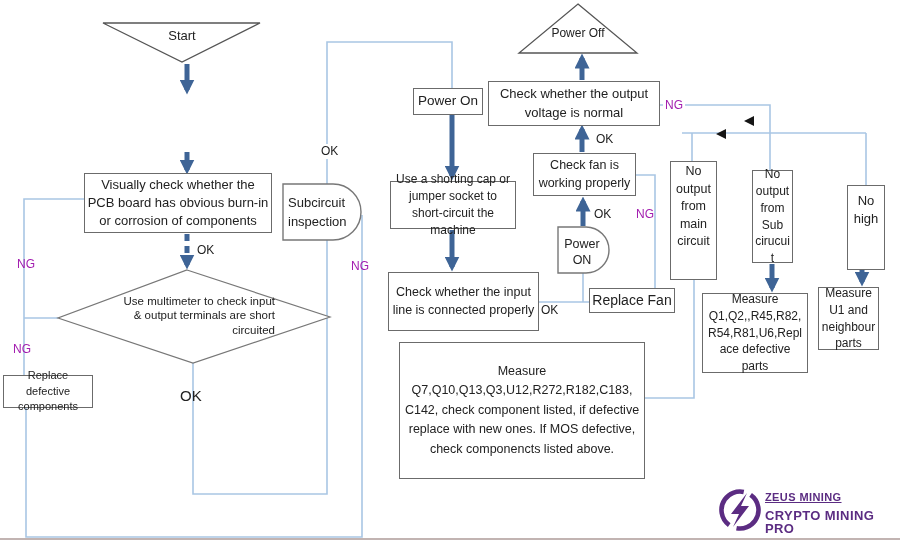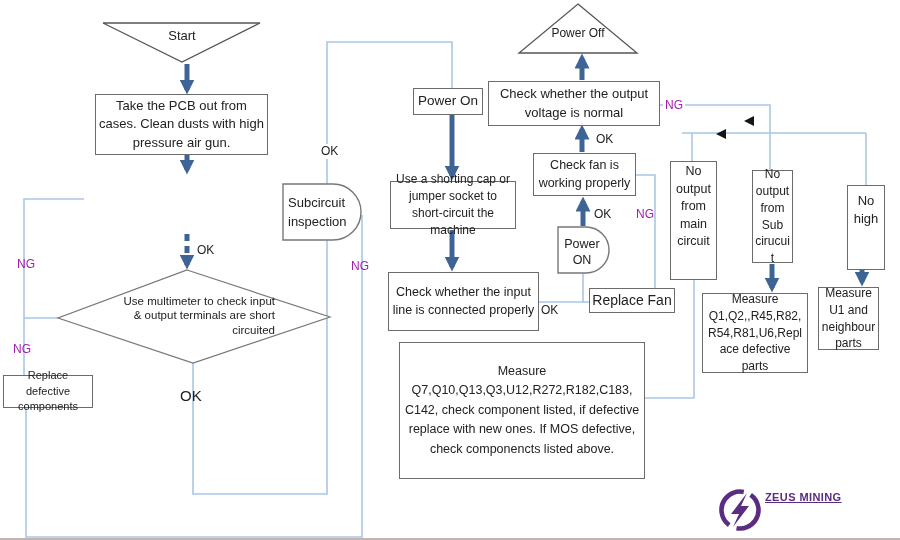--- a/index.html
+++ b/index.html
@@ -71,22 +71,22 @@
     <polygon points="187,270 330,317 193,363 58,318" fill="#fff" stroke="#777" stroke-width="1.2"></polygon>
     <path d="M283,184 L333,184 A28,28 0 0 1 333,240 L283,240 Z" fill="#fff" stroke="#777" stroke-width="1.4"></path>
     <path d="M558,227 L586,227 A23,23 0 0 1 586,273 L558,273 Z" fill="#fff" stroke="#777" stroke-width="1.4"></path>
 
     <g>
       <circle cx="740" cy="510" r="18.5" fill="none" stroke="#5b2c82" stroke-width="4.6" stroke-dasharray="50 8" transform="rotate(-55 740 510)"></circle>
       <path d="M747,493 L731,514 L739,514 L733,527 L749,506 L741,506 Z" fill="#5b2c82"></path>
     </g>
   </svg>
 
-  <div class="box" style="left:95px;top:94px;width:173px;height:61px;font-size:13px;">Take the PCB out from cases. Clean dusts with high pressure air gun.</div>
 
+  <div class="box" style="left:84px;top:173px;width:188px;height:60px;font-size:13px;">Visually check whether the PCB board has obvious burn-in or corrosion of components</div>
 
   <div class="box" style="left:3px;top:375px;width:90px;height:33px;font-size:11px;">Replace defective components</div>
 
   <div class="box" style="left:413px;top:88px;width:70px;height:27px;font-size:13.5px;">Power On</div>
 
   <div class="box" style="left:390px;top:181px;width:126px;height:48px;font-size:12px;">Use a shorting cap or jumper socket to short-circuit the machine</div>
 
   <div class="box" style="left:388px;top:272px;width:151px;height:59px;font-size:12.5px;">Check whether the input line is connected properly</div>
 
   <div class="box" style="left:488px;top:81px;width:172px;height:45px;font-size:13px;">Check whether the output voltage is normal</div>
@@ -127,15 +127,16 @@
   <div class="lbl" style="left:594px;top:207px;">OK</div>
   <div class="lbl" style="left:541px;top:303px;">OK</div>
 
   <div class="lbl ng" style="left:17px;top:257px;">NG</div>
   <div class="lbl ng" style="left:13px;top:342px;">NG</div>
   <div class="lbl ng" style="left:351px;top:259px;">NG</div>
   <div class="lbl ng" style="left:636px;top:207px;">NG</div>
   <div class="lbl ng onwire" style="left:663px;top:98px;">NG</div>
 
   <div class="logo-text" style="left:765px;top:492px;font-size:11px;text-decoration:underline;">ZEUS MINING</div>
+  <div class="logo-text" style="left:765px;top:509px;font-size:13px;">CRYPTO MINING PRO</div>
 
   <div class="bottom-edge"></div>
 </div>
 
 </body></html>

